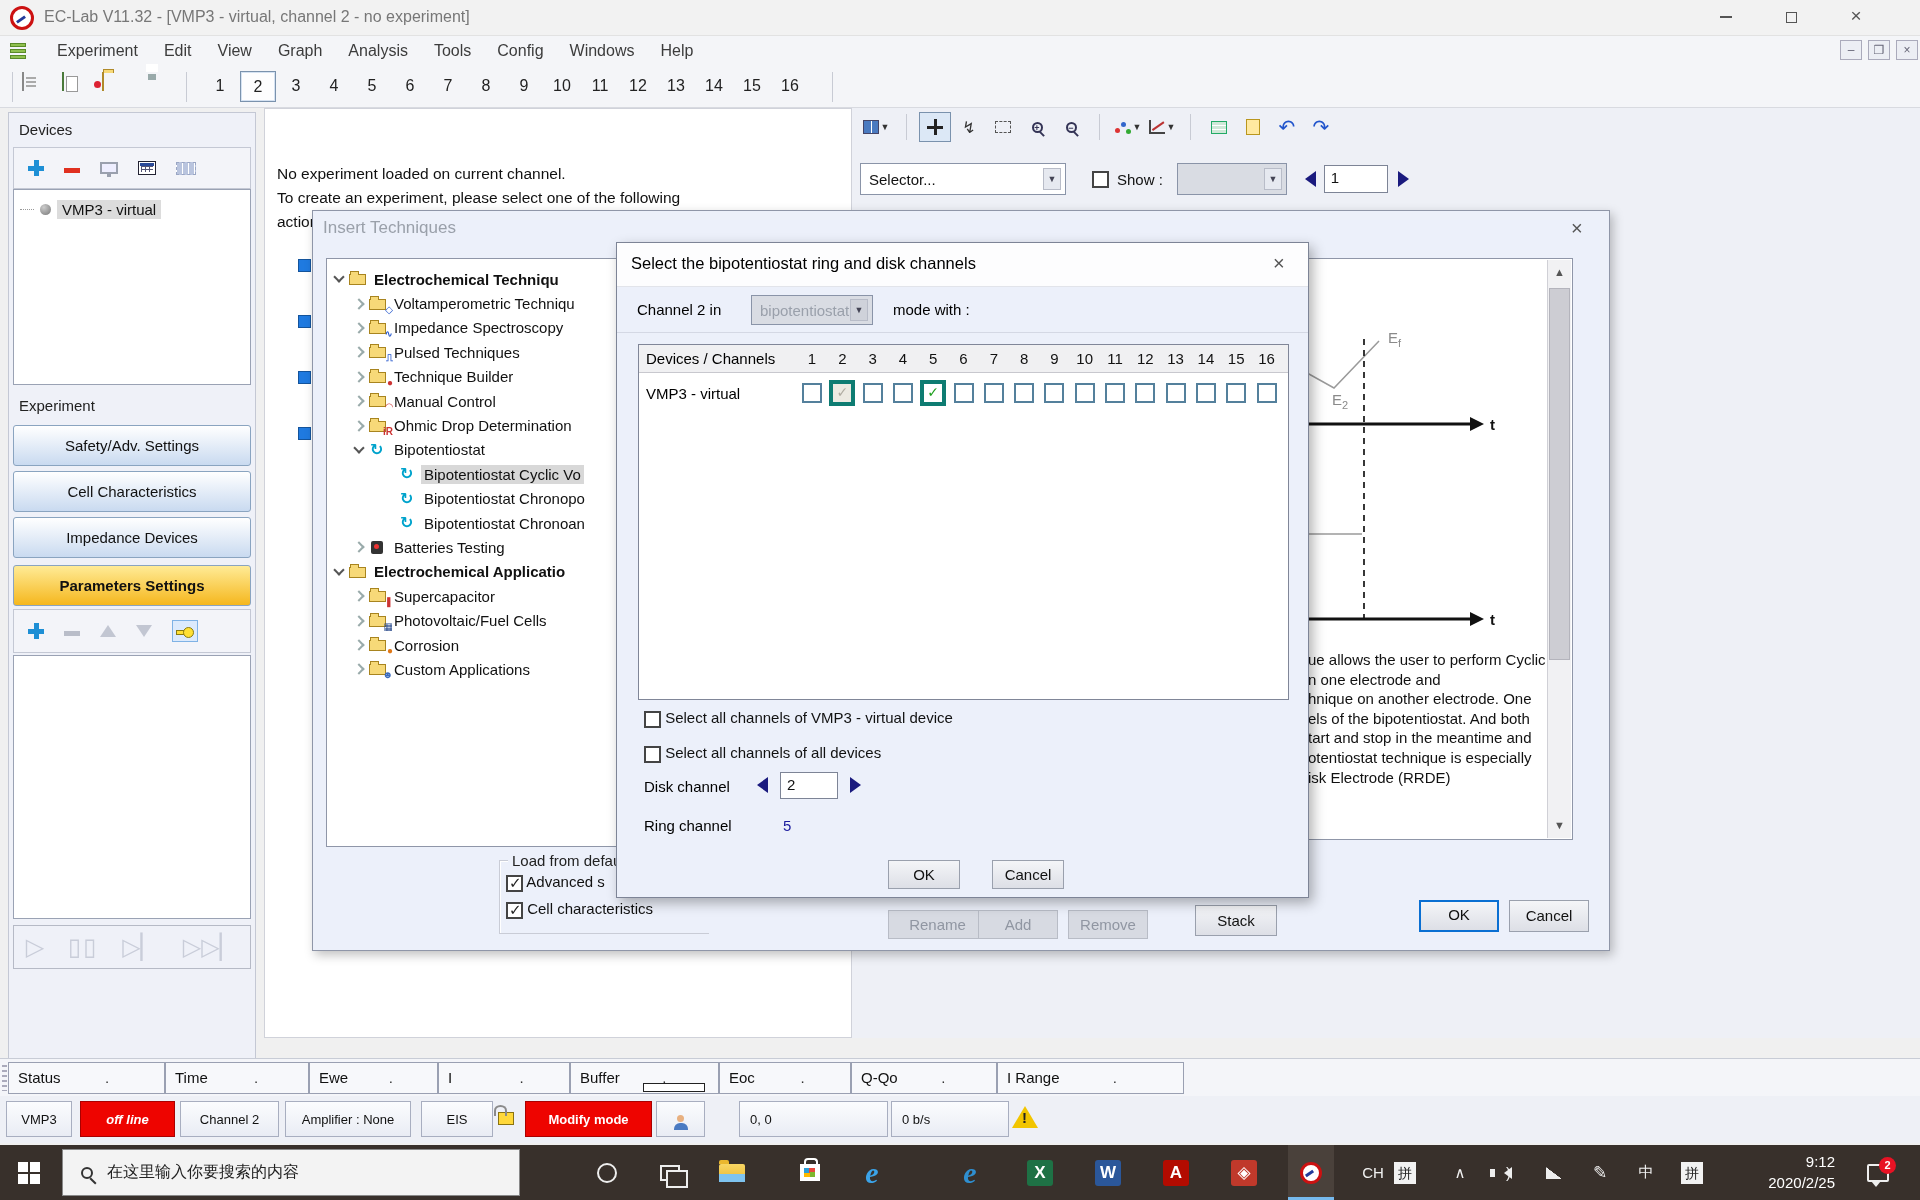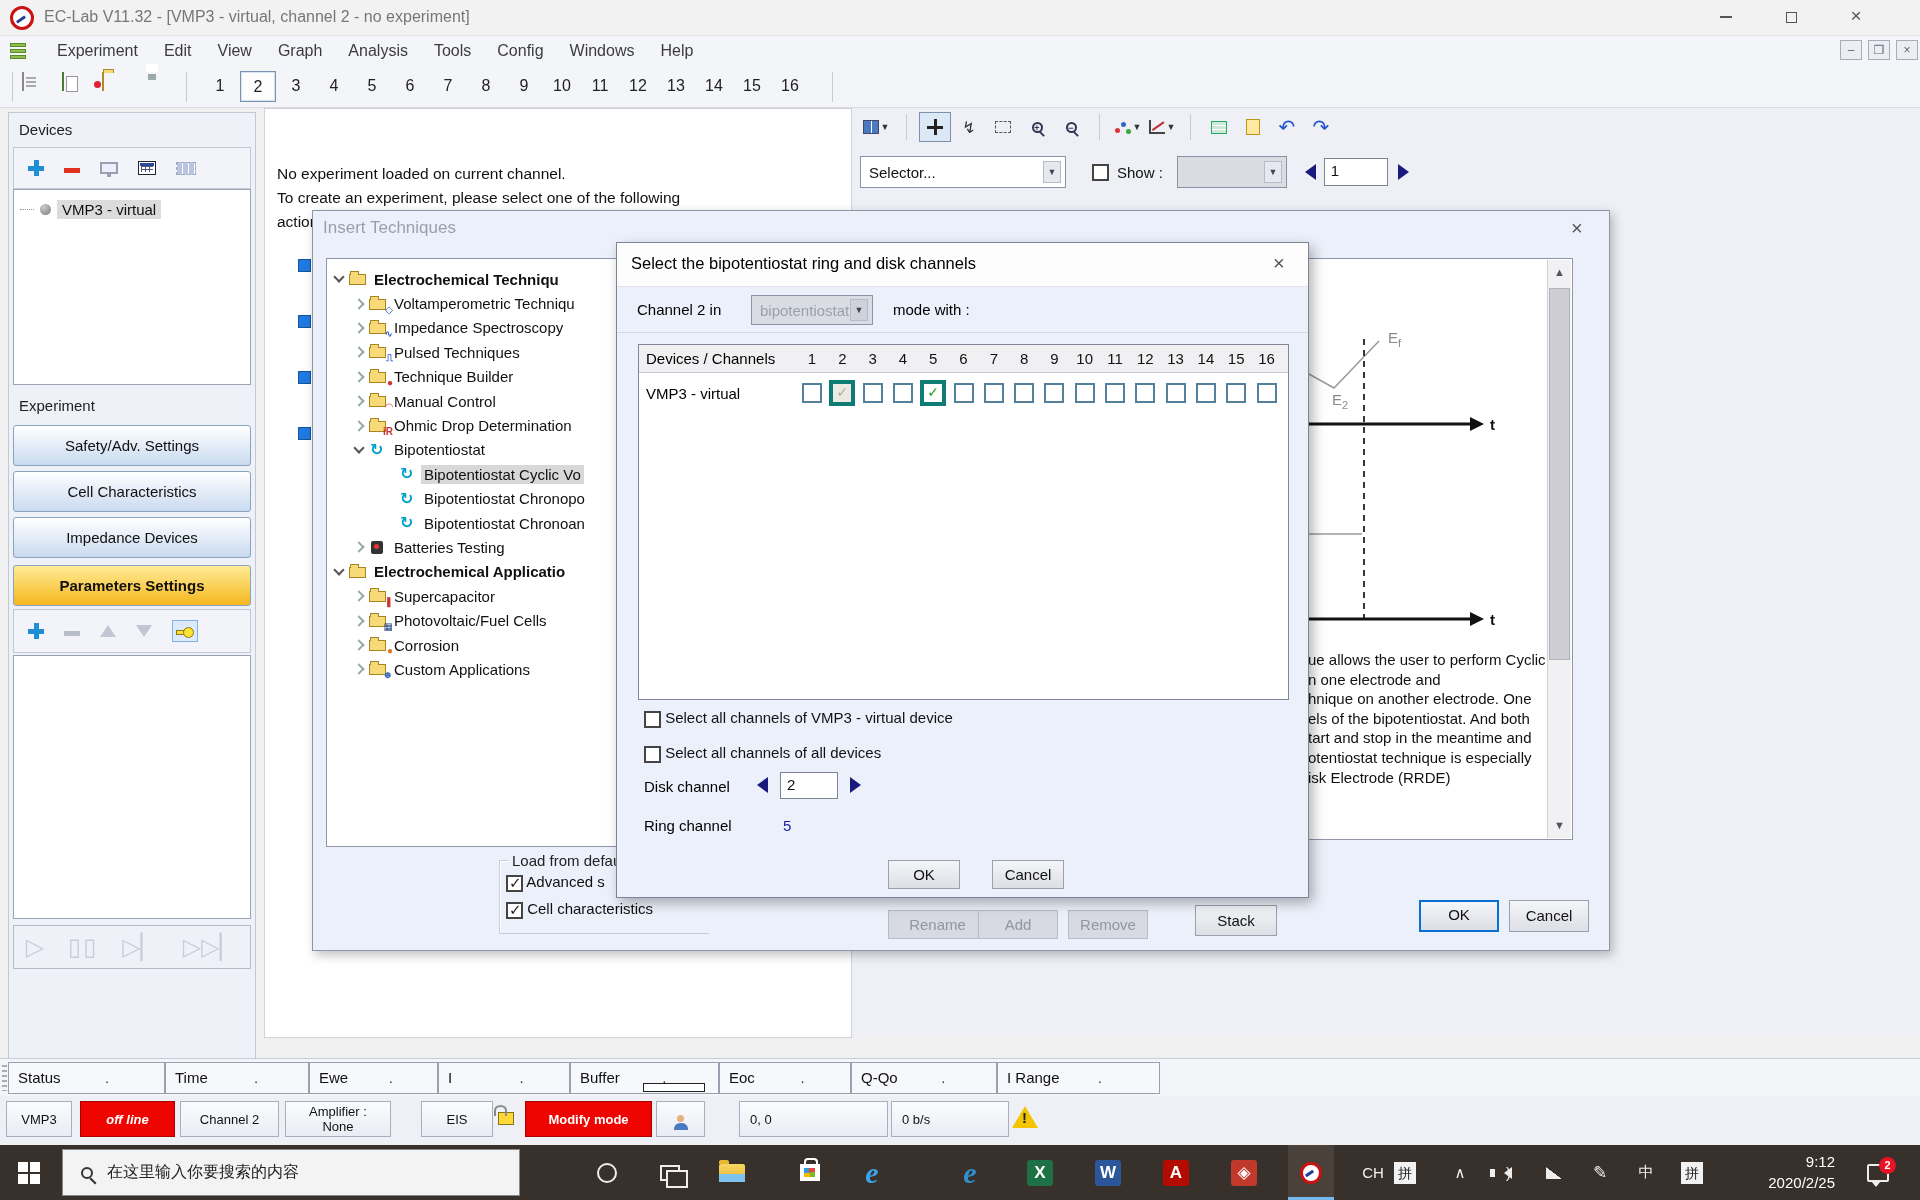--- a/index.html
+++ b/index.html
@@ -360,21 +360,21 @@
       <span style="width:8px"></span>
     <span class="gt-ico">
         <span class="ic-tblg"></span>
       </span>
     <span class="gt-ico">
         <span class="ic-tbly"></span>
       </span>
     <span class="gt-ico" style="color:#2255cc;font-size:20px">↶</span>
     <span class="gt-ico" style="color:#2255cc;font-size:20px">↷</span>
   </div>
-  <div class="gtb" style="left:8px; top:48px">
+  <div class="gtb" style="left:8px; top:55px">
     <span class="combo" style="width:206px;height:32px">
       <span>Selector...</span>
         <span class="dd">▼</span>
     </span>
     <span style="width:26px"></span>
     <span class="wck"></span>
     <span style="margin-left:8px">Show :</span>
     <span style="width:14px"></span>
     <span class="combo disabled" style="width:110px;height:32px">
         <span></span>
@@ -676,31 +676,31 @@
         <span class="buf-bar"></span>
       </div>
       <div class="st-cell" style="left: 719px; width: 132px;">
         <span class="n">Eoc</span>
         <span class="v" style="left: 62%;">.</span>
       </div>
       <div class="st-cell" style="left: 851px; width: 146px;">
         <span class="n">Q-Qo</span>
         <span class="v" style="left: 62%;">.</span>
       </div>
-      <div class="st-cell" style="left: 997px; width: 163px;">
+      <div class="st-cell" style="left: 997px; width: 187px;">
         <span class="n">I Range</span>
         <span class="v" style="left: 62%;">.</span>
       </div>
     </div>
 </div>
 <div id="status2">
   <div class="s2-box" style="left:6px; width:66px">VMP3</div>
   <div class="s2-box red ital" style="left:80px; width:95px">off line</div>
   <div class="s2-box" style="left:180px; width:99px">Channel 2</div>
-  <div class="s2-box" style="left:285px; width:106px">Amplifier : None</div>
+  <div class="s2-box" style="left:285px; width:126px">Amplifier : None</div>
   <div class="s2-box" style="left:421px; width:72px">EIS</div>
   <span class="s2-plain" style="left:498px">
       <span class="ic-lock"></span>
     </span>
   <div class="s2-box red" style="left:525px; width:127px">Modify mode</div>
   <div class="s2-box" style="left:656px; width:49px">
       <span class="ic-person"></span>
     </div>
   <div class="s2-box" style="left:739px; width:149px; justify-content:flex-start">0, 0</div>
   <div class="s2-box" style="left:891px; width:118px; justify-content:flex-start">0 b/s</div>

